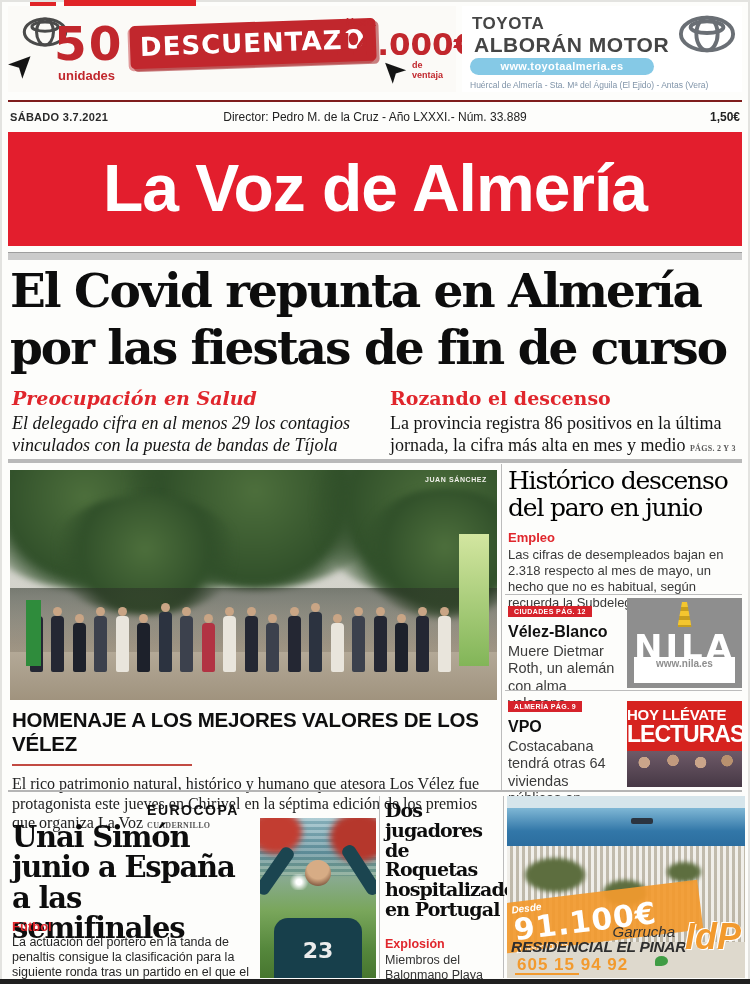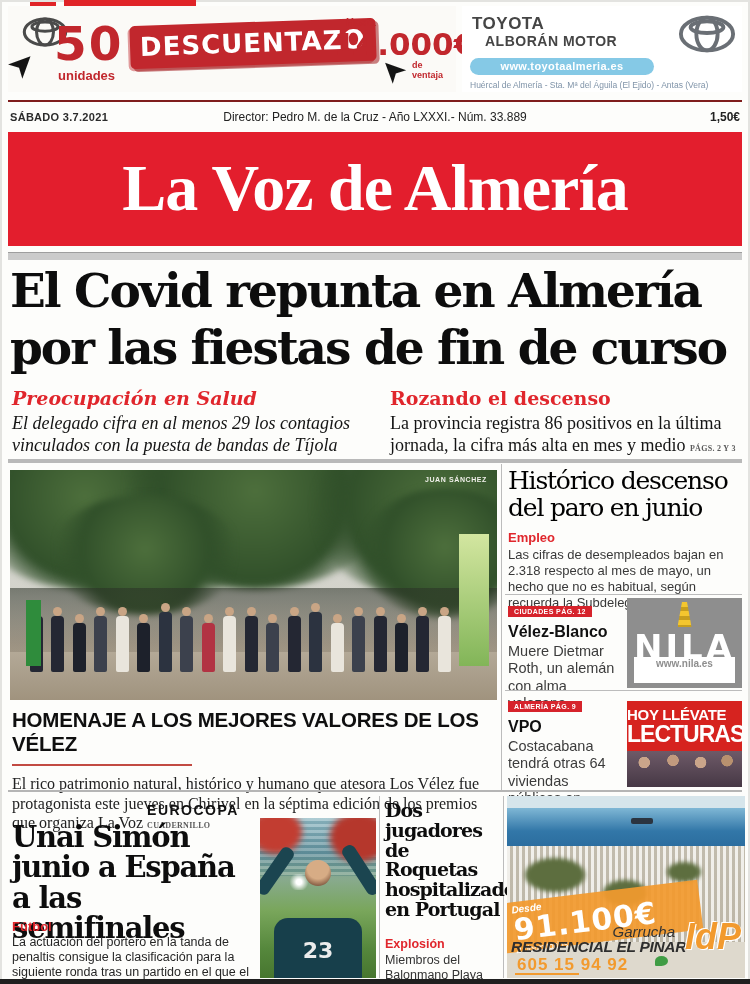--- a/index.html
+++ b/index.html
@@ -23,35 +23,35 @@
       font-family:"DejaVu Sans",sans-serif;font-weight:bold;font-size:26px;letter-spacing:1px;
       transform:rotate(-2deg);border-radius:5px;
       box-shadow:3px 3px 0 rgba(160,25,30,.55), -2px 2px 0 rgba(193,39,45,.45);}
   .hasta{left:338px;top:10px;font-size:11px;font-weight:bold;color:#c1272d;}
   .amount{left:326px;top:20px;font-size:31px;font-weight:bold;color:#c1272d;font-family:"DejaVu Sans",sans-serif;}
   .ventaja{left:404px;top:54px;font-size:9px;font-weight:bold;color:#c1272d;}
 
   
   .ad-dealer{left:462px;top:6px;width:280px;height:86px;background:#ffffff;}
   .dealer-brand{left:10px;top:8px;font-size:17px;font-weight:bold;color:#454545;letter-spacing:.5px;}
-  .dealer-name{left:23px;top:27px;font-size:14px;font-weight:bold;color:#454545;letter-spacing:.5px;}
+  .dealer-name{left:12px;top:27px;font-size:21px;font-weight:bold;color:#454545;letter-spacing:.5px;}
   .rings-big{right:6px;top:8px;width:58px;height:40px;}
   .dealer-pill{left:8px;top:52px;width:184px;height:17px;background:#85c9e6;border-radius:9px;
       color:#fff;font-size:11px;font-weight:bold;text-align:center;line-height:17px;letter-spacing:.4px;}
   .dealer-loc{left:8px;top:74px;font-size:8.5px;color:#7f93a8;}
 
   
   .folio{left:8px;top:100px;width:734px;height:30px;border-top:2px solid #7f1d1d;}
   .folio-date{left:2px;top:9px;font-size:11px;font-weight:bold;color:#2b2b2b;letter-spacing:.3px;}
   .folio-center{left:0;right:0;top:8px;text-align:center;font-size:12px;color:#222;}
   .folio-price{right:2px;top:8px;font-size:12px;font-weight:bold;color:#222;}
 
   
   .masthead{left:8px;top:132px;width:734px;height:114px;background:#e31e2d;}
-  .masthead-title{width:100%;text-align:center;font-family:Liberation Serif, serif;font-weight:bold;
+  .masthead-title{width:100%;text-align:center;font-family:Liberation Sans, sans-serif;font-weight:bold;
       color:#fff;font-size:66px;line-height:112px;letter-spacing:-1px;}
   .bar-gray{left:8px;top:252px;width:734px;height:7px;background:#cbcbcb;border-top:1px solid #9e9e9e;}
 
   
   .lead{left:10px;top:262px;width:734px;font-family:"DejaVu Serif",serif;font-weight:bold;
       color:#0d0d0d;font-size:47px;letter-spacing:-2px;line-height:57px;}
   .sub{width:356px;}
   .sub-left{left:12px;top:387px;font-style:italic;}
   .sub-right{left:390px;top:387px;width:352px;}
   .sub-kicker{font-family:"DejaVu Serif",serif;font-weight:bold;font-size:19px;color:#e0262c;margin-bottom:4px;}

